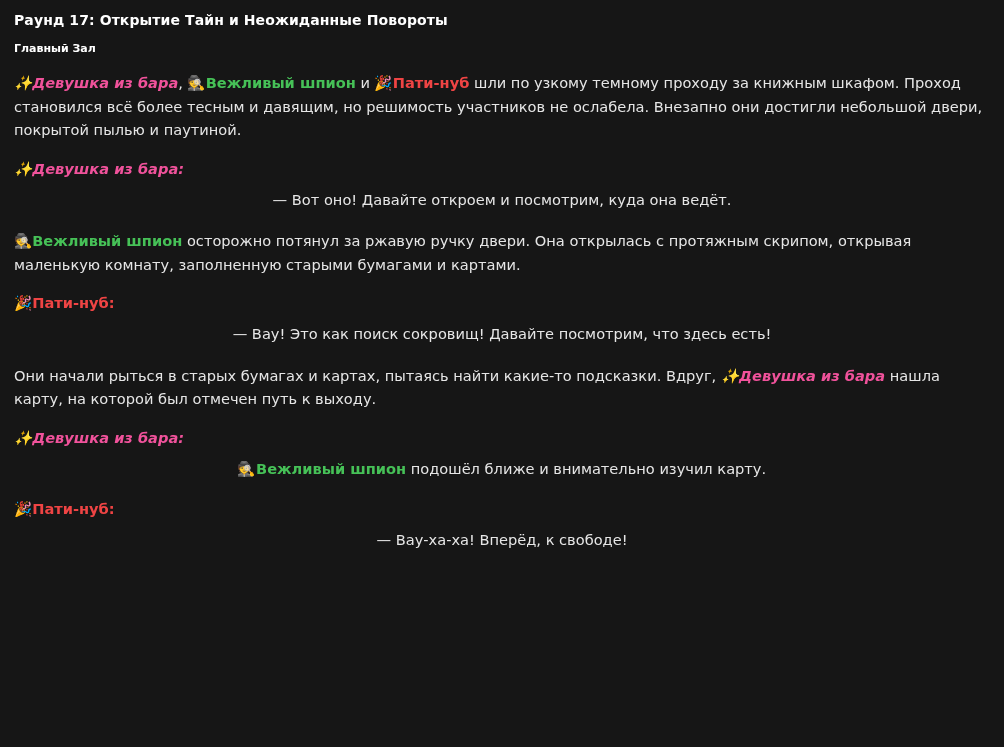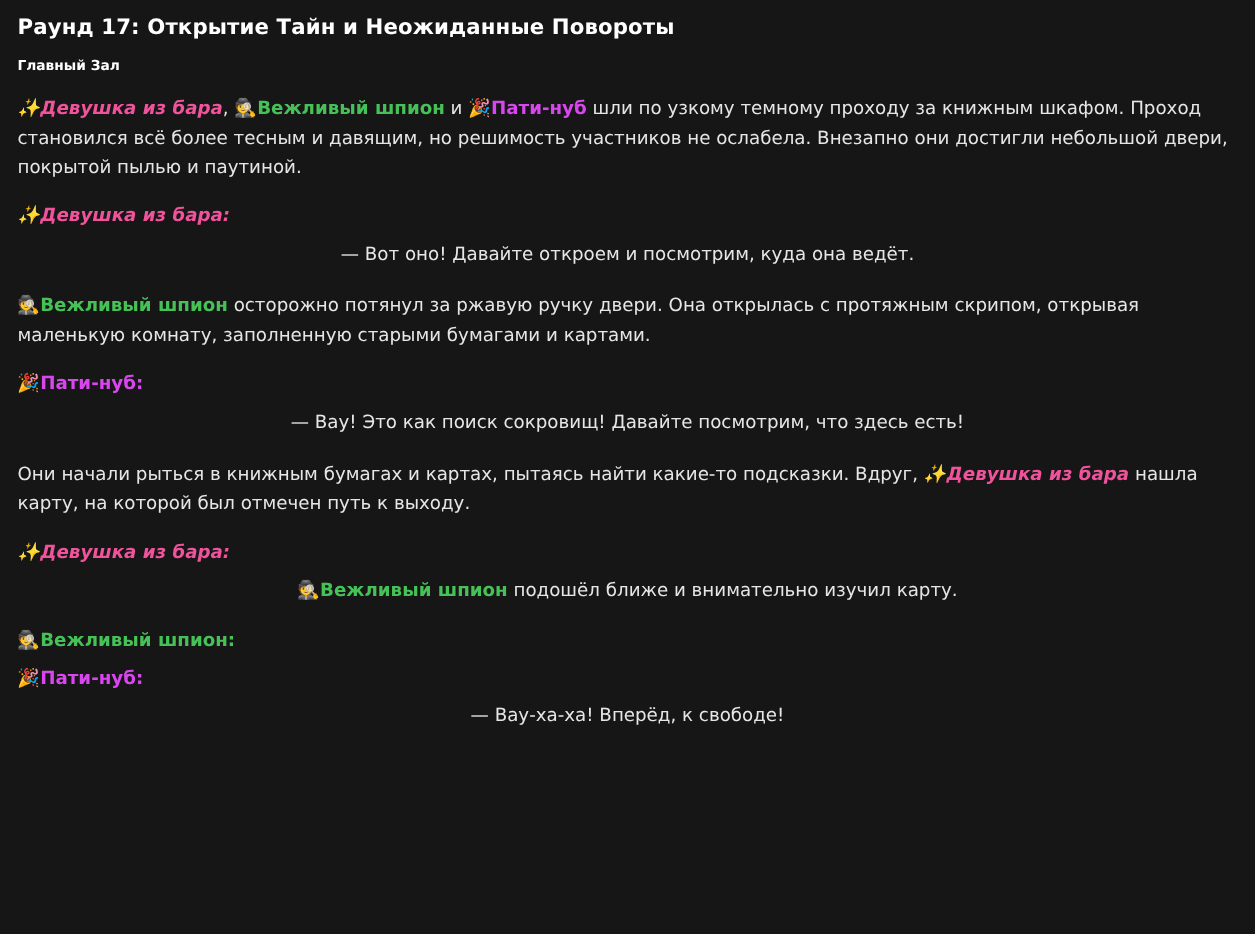--- a/index.html
+++ b/index.html
@@ -15,21 +15,21 @@
     -webkit-font-smoothing: antialiased;
   }
   .page {
     width: 1004px;
     min-height: 747px;
     box-sizing: border-box;
     padding: 12px 14px 10px 14px;
     background: #161616;
   }
   .round-title {
-    font-size: 17px;
+    font-size: 14px;
     font-weight: bold;
     color: #ffffff;
     margin: 0 0 14px 0;
     letter-spacing: 0.1px;
   }
   .location {
     font-size: 11px;
     font-weight: bold;
     color: #ffffff;
     margin: 0 0 16px 0;
@@ -49,21 +49,21 @@
   .speaker-line + .para {
     margin-bottom: 18px;
     text-align: center;
   }
   .name {
     font-weight: bold;
     white-space: nowrap;
   }
   .c-girl { color: #f0529b; font-style: italic; }
   .c-spy  { color: #46c157; margin-top: 44px; }
-  .c-noob { color: #d946ef; }
+  .c-noob { color: #ef4444; }
   .emoji {
     font-family: "DejaVu Sans", sans-serif;
     font-weight: normal;
   }
 </style>
 </head>
 <body>
 
 <div class="page">
 
@@ -74,25 +74,24 @@
   <p class="para"><span class="name c-girl"><span class="emoji">✨</span><span>Девушка из бара</span></span><span>, </span><span class="name c-spy"><span class="emoji">🕵</span><span>Вежливый шпион</span></span><span> и </span><span class="name c-noob"><span class="emoji">🎉</span><span>Пати-нуб</span></span><span> шли по узкому темному проходу за книжным шкафом. Проход становился всё более тесным и давящим, но решимость участников не ослабела. Внезапно они достигли небольшой двери, покрытой пылью и паутиной.</span></p>
 
   <div class="speaker-line"><span class="name c-girl"><span class="emoji">✨</span><span>Девушка из бара</span><span>:</span></span></div>
   <p class="para">— Вот оно! Давайте откроем и посмотрим, куда она ведёт.</p>
 
   <p class="para"><span class="name c-spy"><span class="emoji">🕵</span><span>Вежливый шпион</span></span><span> осторожно потянул за ржавую ручку двери. Она открылась с протяжным скрипом, открывая маленькую комнату, заполненную старыми бумагами и картами.</span></p>
 
   <div class="speaker-line"><span class="name c-noob"><span class="emoji">🎉</span><span>Пати-нуб</span><span>:</span></span></div>
   <p class="para">— Вау! Это как поиск сокровищ! Давайте посмотрим, что здесь есть!</p>
 
-  <p class="para"><span>Они начали рыться в книжным бумагах и картах, пытаясь найти какие-то подсказки. Вдруг, </span><span class="name c-girl"><span class="emoji">✨</span><span>Девушка из бара</span></span><span> нашла карту, на которой был отмечен путь к выходу.</span></p>
+  <p class="para"><span>Они начали рыться в старых бумагах и картах, пытаясь найти какие-то подсказки. Вдруг, </span><span class="name c-girl"><span class="emoji">✨</span><span>Девушка из бара</span></span><span> нашла карту, на которой был отмечен путь к выходу.</span></p>
 
   <div class="speaker-line"><span class="name c-girl"><span class="emoji">✨</span><span>Девушка из бара</span><span>:</span></span></div>
 
   <p class="para"><span class="name c-spy"><span class="emoji">🕵</span><span>Вежливый шпион</span></span><span> подошёл ближе и внимательно изучил карту.</span></p>
 
-  <div class="speaker-line"><span class="name c-spy"><span class="emoji">🕵</span><span>Вежливый шпион</span><span>:</span></span></div>
 
 
   <div class="speaker-line"><span class="name c-noob"><span class="emoji">🎉</span><span>Пати-нуб</span><span>:</span></span></div>
   <p class="para">— Вау-ха-ха! Вперёд, к свободе!</p>
 
 </div>
 
 </body></html>

